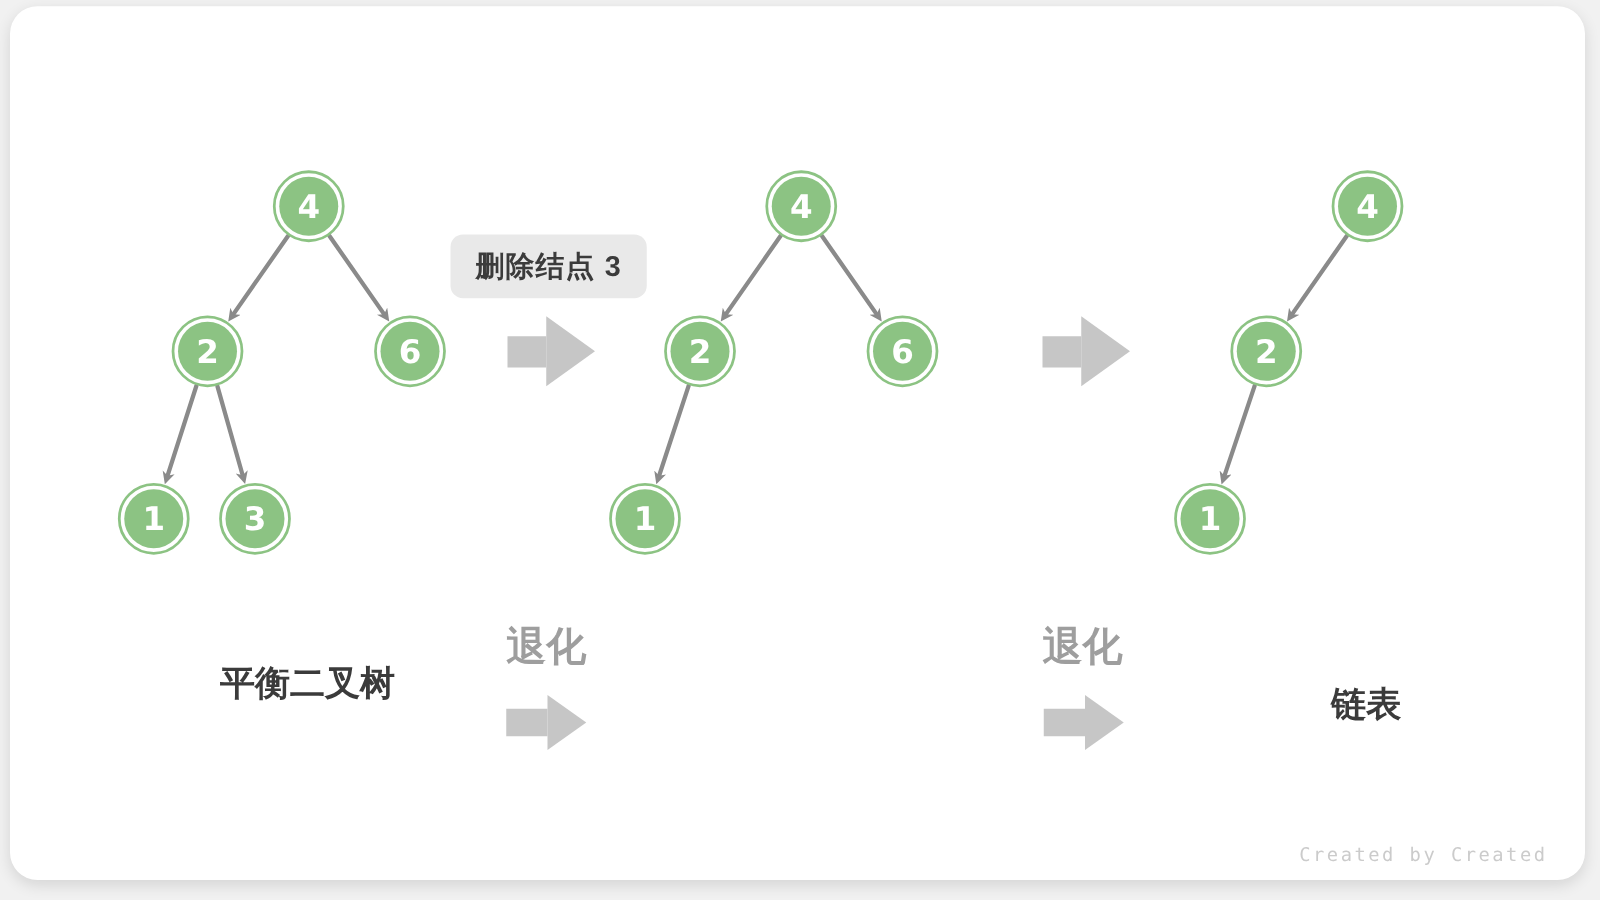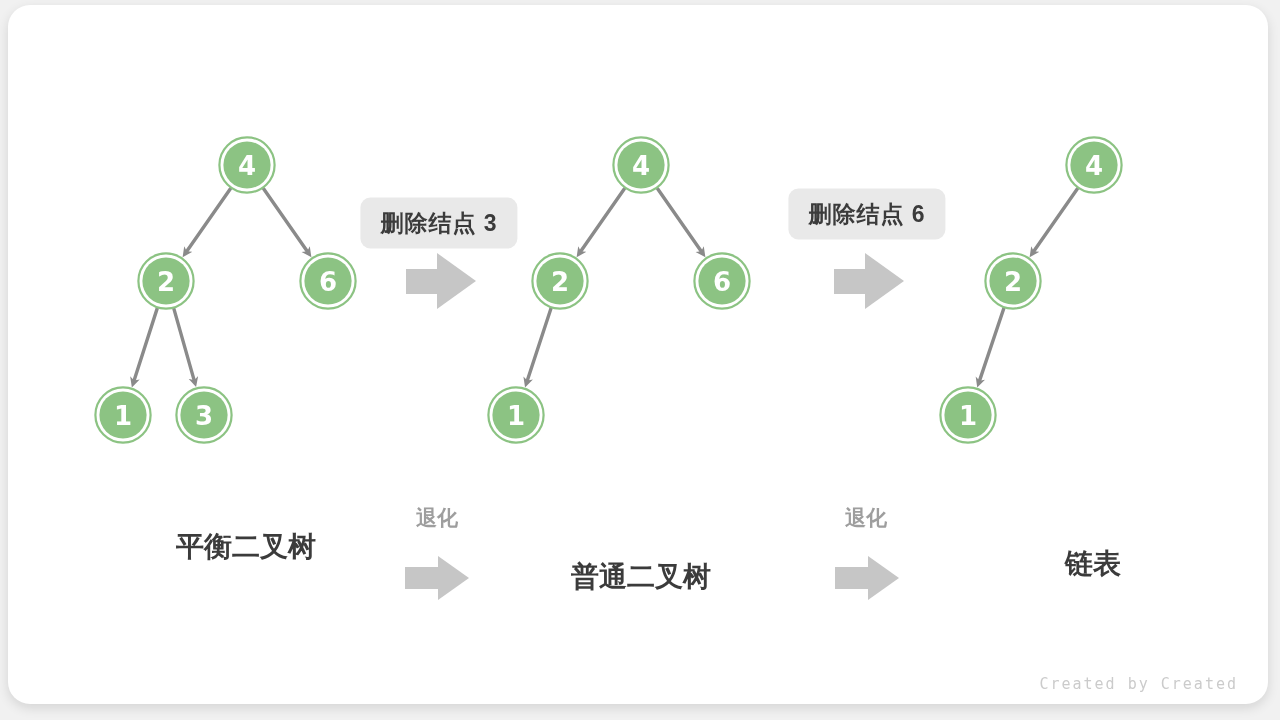--- a/index.html
+++ b/index.html
@@ -90,21 +90,21 @@
     transform: translate(-50%, -50%);
     color: var(--caption-text, #3b3b3b);
     font-size: 28px;
     font-weight: bold;
     white-space: nowrap;
   }
   .degrade-label {
     position: absolute;
     transform: translate(-50%, -50%);
     color: var(--degrade-text, #9e9e9e);
-    font-size: 21px;
+    font-size: 32px;
     font-weight: bold;
     white-space: nowrap;
   }
   .watermark {
     position: absolute;
     right: 42px;
     top: 675px;
     color: var(--watermark-text, #cbcbcb);
     font-family: "DejaVu Sans Mono", "Liberation Mono", monospace;
     font-size: 15px;
@@ -194,42 +194,40 @@
           <text x="1013" y="282" dominant-baseline="central" class="node-label">2</text>
         </g>
         <g>
           <circle cx="968" cy="415" r="27.6" class="node-ring"></circle>
           <circle cx="968" cy="415" r="23.6" class="node-disc"></circle>
           <text x="968" y="416" dominant-baseline="central" class="node-label">1</text>
         </g>
       </g>
     </svg>
 
-  <div class="step-label" style="left:439px; top:213px;margin-top:10px;">删除结点 3</div>
+  <div class="step-label" style="left:439px; top:213px;">删除结点 3</div>
   <div class="block-arrow lg" style="left:441px; top:281px;">
     <span class="bar"></span>
     <span class="head"></span>
   </div>
 
-  <div class="step-label" style="left:867px; top:214px;">删除结点 6</div>
   <div class="block-arrow lg" style="left:869px; top:281px;">
     <span class="bar"></span>
     <span class="head"></span>
   </div>
 
   <div class="degrade-label" style="left:437px; top:518px;">退化</div>
   <div class="block-arrow sm" style="left:437px; top:578px;">
     <span class="bar"></span>
     <span class="head"></span>
   </div>
 
   <div class="degrade-label" style="left:866px; top:518px;">退化</div>
   <div class="block-arrow sm" style="left:867px; top:578px;">
     <span class="bar"></span>
     <span class="head"></span>
   </div>
 
   <div class="caption" style="left:246px; top:547px;">平衡二叉树</div>
-  <div class="caption" style="left:641px; top:577px;">普通二叉树</div>
   <div class="caption" style="left:1093px; top:564px;">链表</div>
 
   <div class="watermark">Created by Created</div>
 </div>
 
 </body></html>

